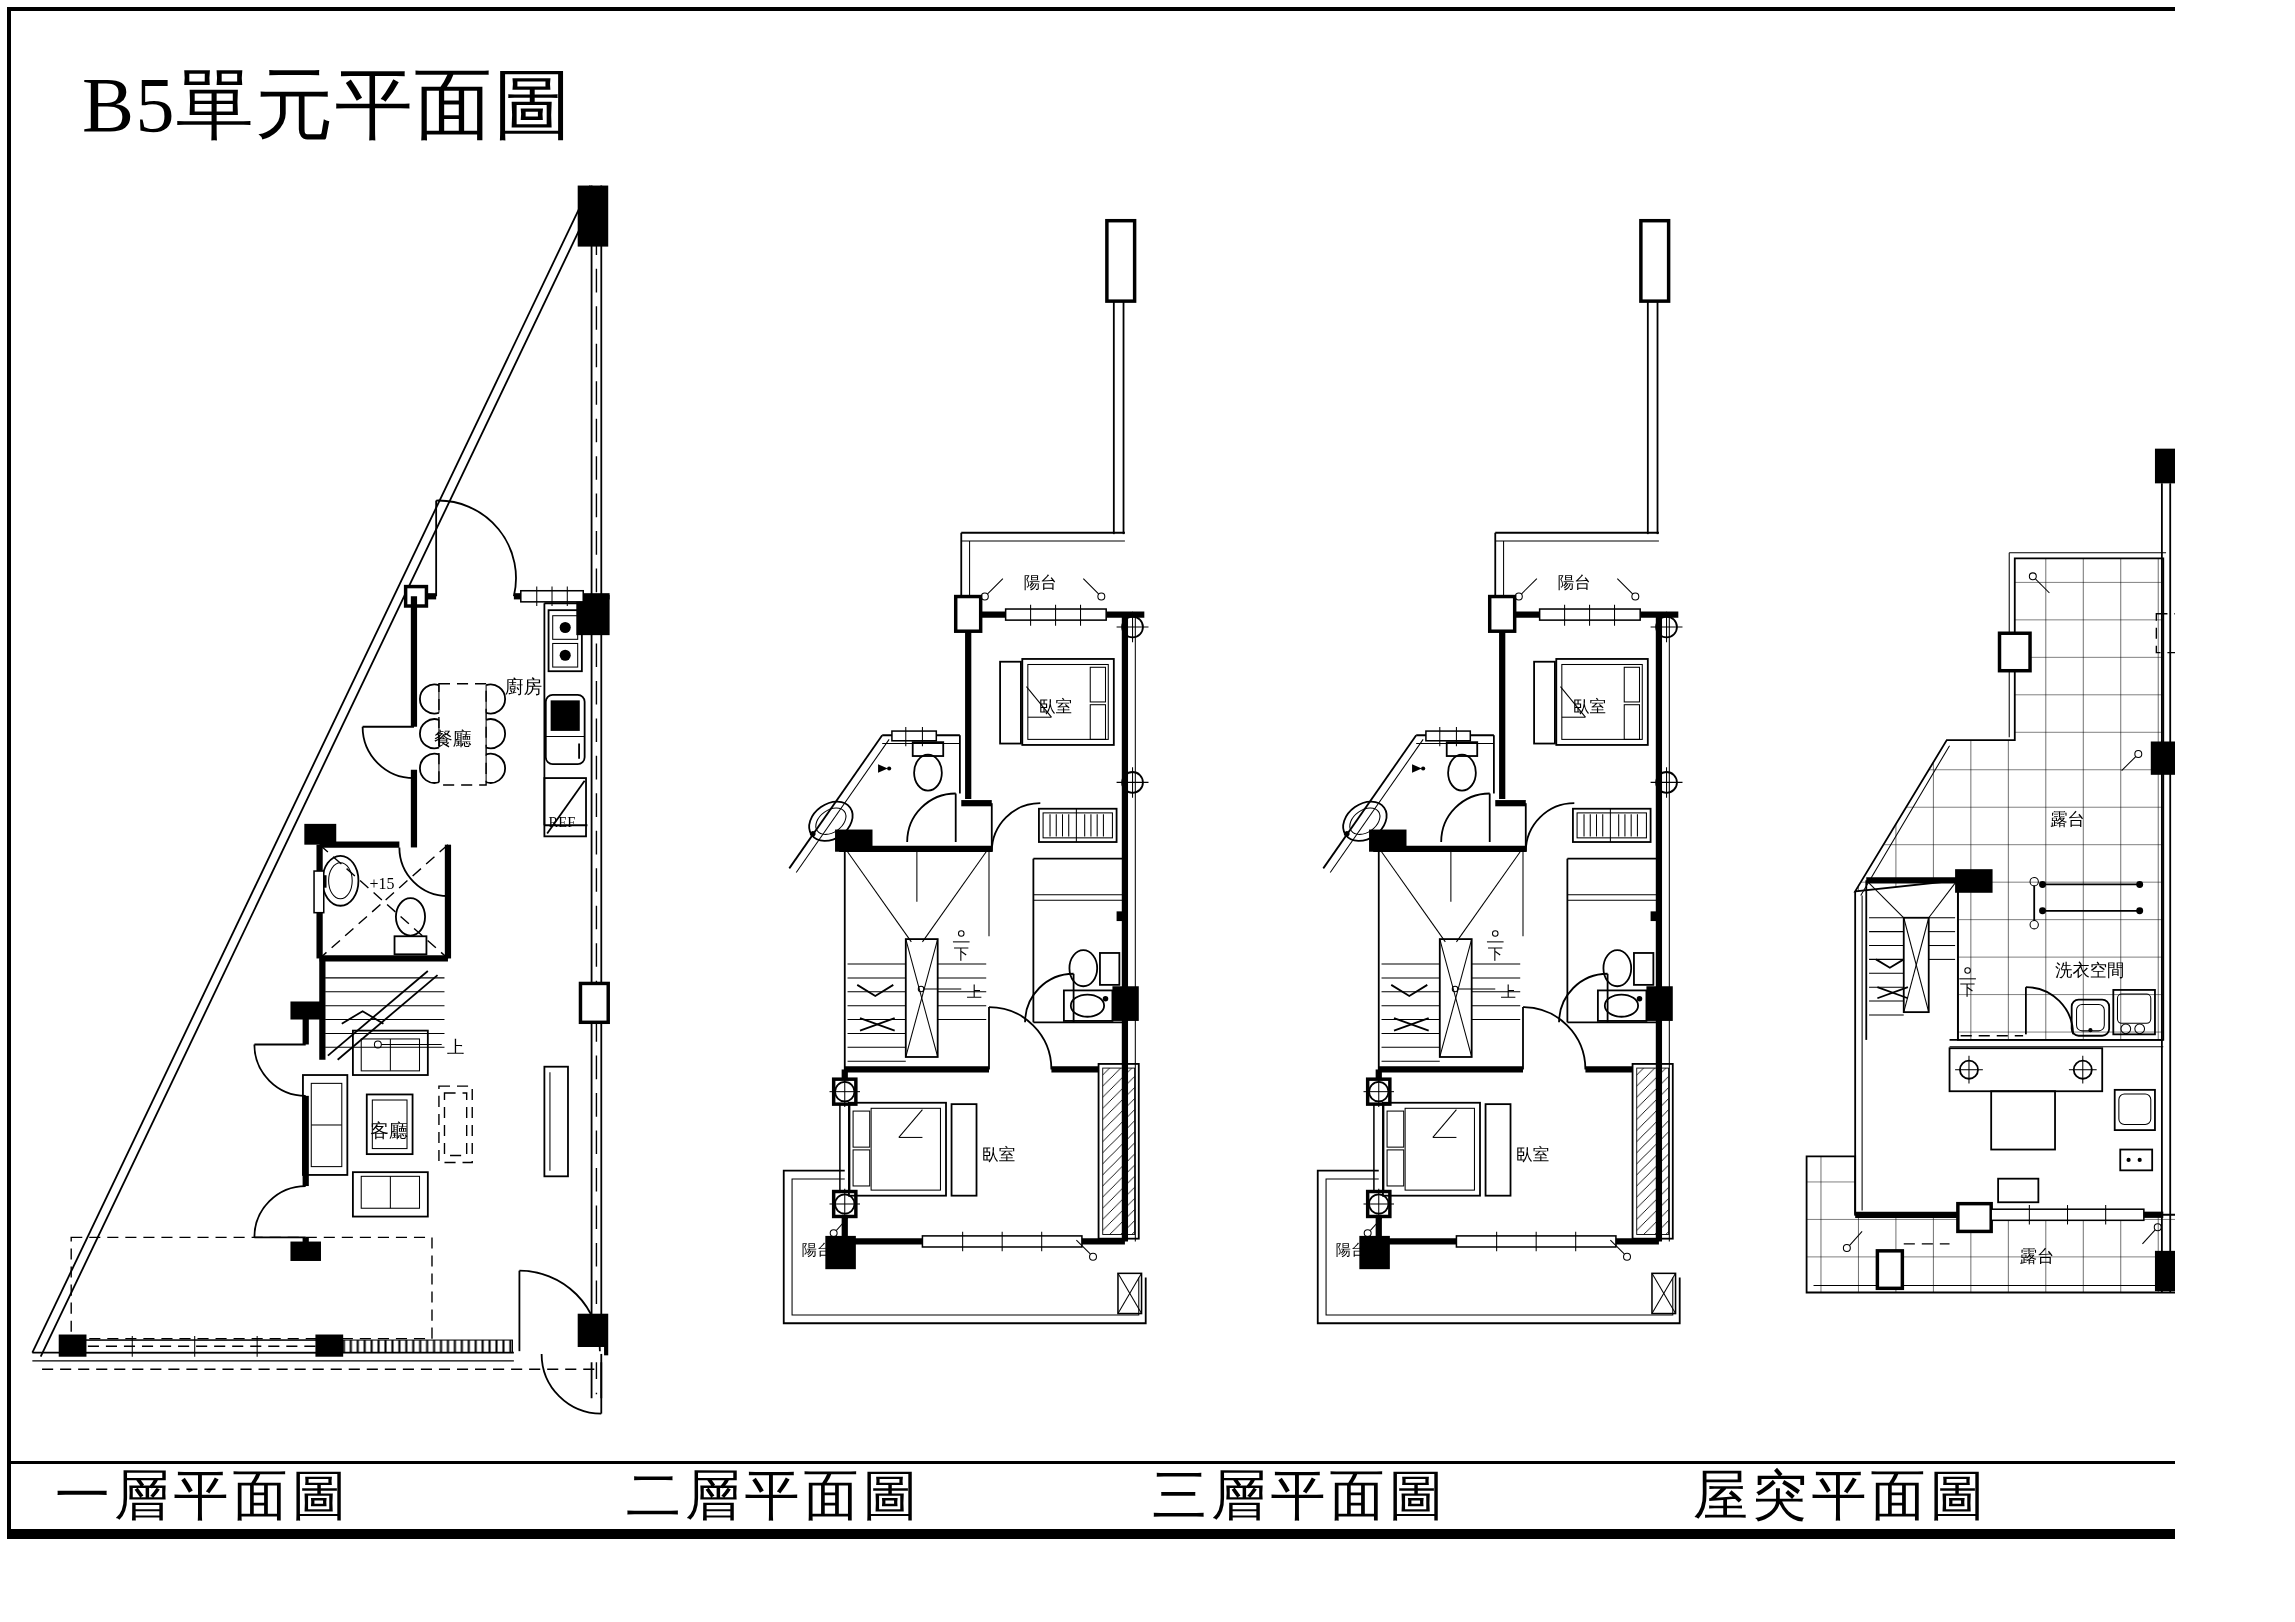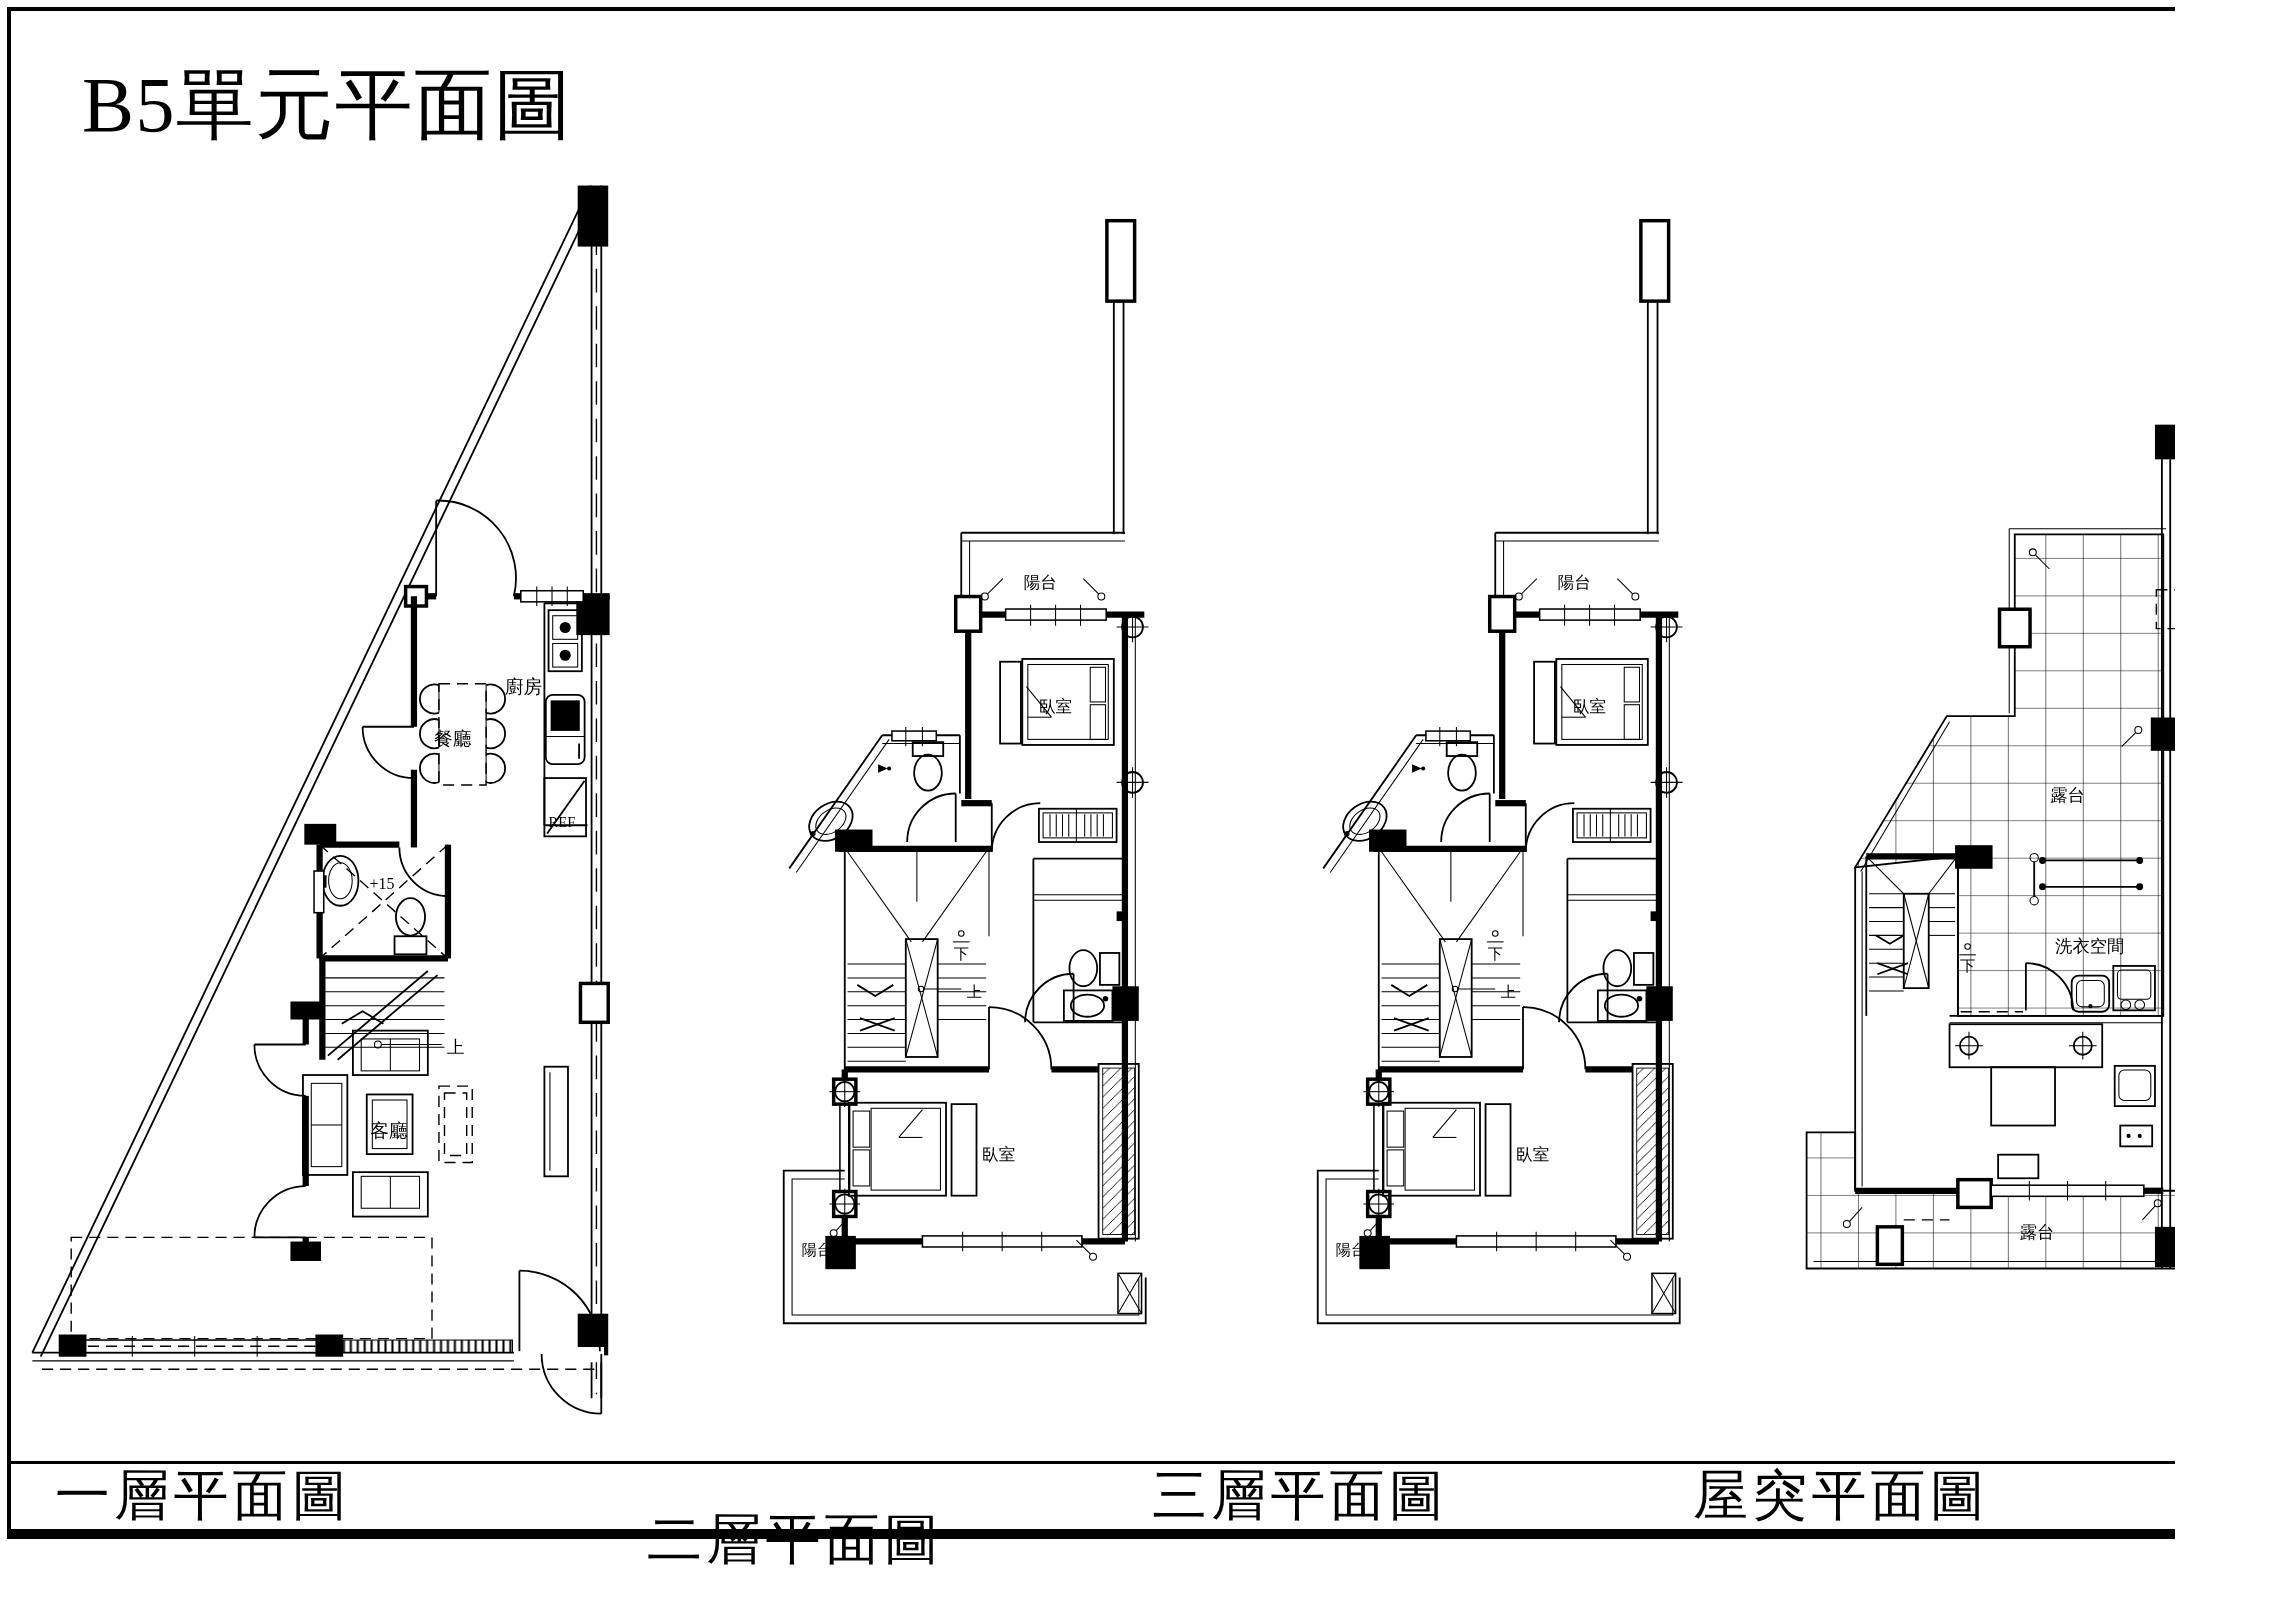--- a/index.html
+++ b/index.html
@@ -602,21 +602,21 @@
     <g>
       <path class="s1" d="M128,1398 H40 V1618 H562 V1552" fill="none"></path>
       <path class="s0" d="M128,1410 H52 V1606 H552 V1552" fill="none"></path>
       <text class="lb" x="88" y="1520" font-size="22" text-anchor="middle">陽台</text>
       <circle class="s0" cx="112" cy="1488" r="5"></circle>
           <line class="s0" x1="116" y1="1484" x2="134" y2="1464"></line>
     </g>
   </svg>
   </div>
 
-  <div class="plan" style="left:1783px;top:408px;width:458px;height:916px;text-decoration:underline;">
+  <div class="plan" style="left:1783px;top:432px;width:458px;height:916px;text-decoration:underline;">
   <svg width="458" height="916" viewBox="0 0 660 1320">
     <defs>
       <pattern id="tl4" width="54" height="54" patternUnits="userSpaceOnUse">
         <path d="M54,0 H0 V54" fill="none" stroke="#000" stroke-width="1.6"></path>
       </pattern>
     </defs>
     <g>
       <rect class="fb" x="536" y="24" width="38" height="50"></rect>
       <line class="s1" x1="546" y1="74" x2="546" y2="1240"></line>
       <line class="s1" x1="558" y1="74" x2="558" y2="1240"></line>
@@ -730,17 +730,17 @@
       <text class="lb" x="366" y="1196" font-size="25" text-anchor="middle">露台</text>
       <circle class="s0" cx="92" cy="1176" r="5"></circle>
           <line class="s0" x1="96" y1="1172" x2="114" y2="1152"></line>
       <circle class="s0" cx="540" cy="1146" r="5"></circle>
           <line class="s0" x1="536" y1="1150" x2="518" y2="1170"></line>
     </g>
   </svg>
   </div>
 
   <div class="caption" style="left:55px;">一層平面圖</div>
-  <div class="caption" style="left:647px;margin-top:44px;">二層平面圖</div>
+  <div class="caption" style="left:626px;">二層平面圖</div>
   <div class="caption" style="left:1152px;font-family:Liberation Serif, serif;">三層平面圖</div>
   <div class="caption" style="left:1693px;">屋突平面圖</div>
 </div>
 
 
 </body></html>

